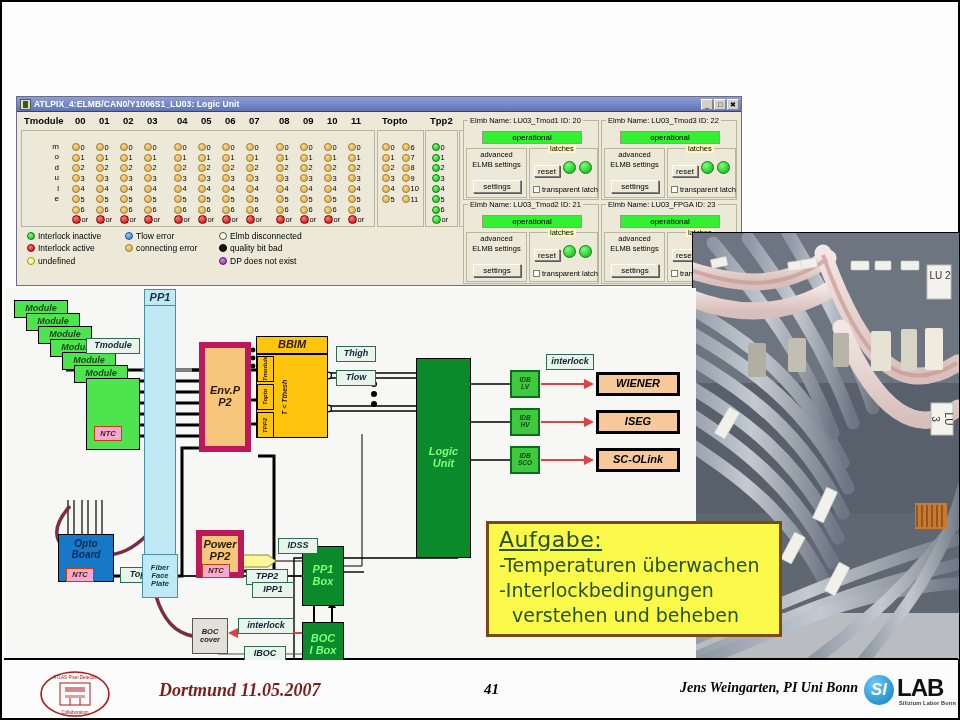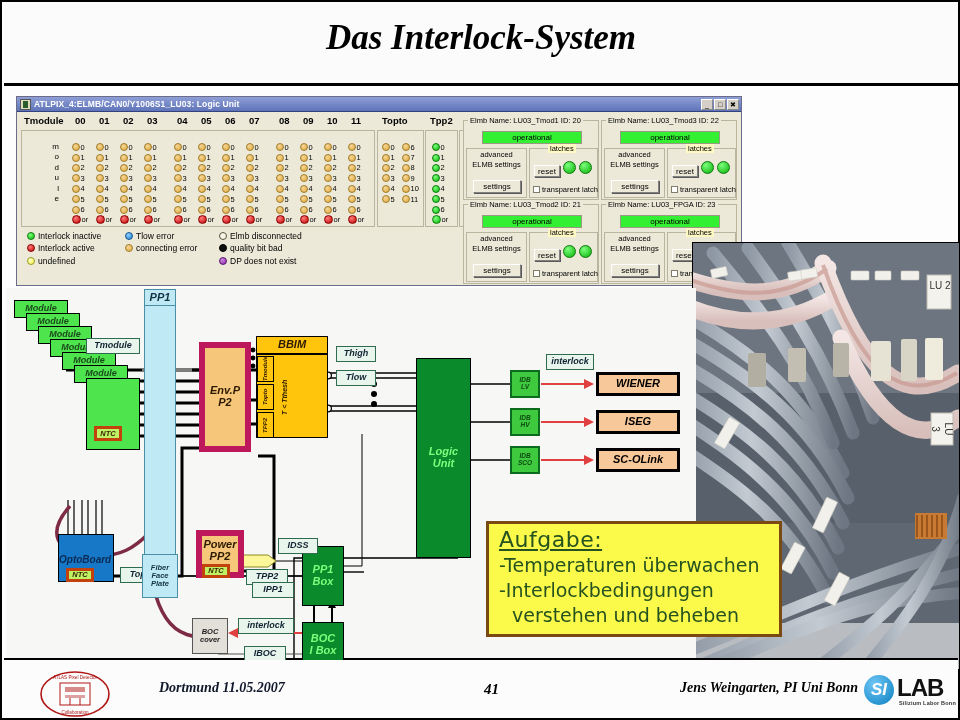--- a/index.html
+++ b/index.html
@@ -108,60 +108,60 @@
   .latch-leds { position:absolute; left:33px; top:12px; display:flex; gap:3px; }
   .led { width:13px; height:13px; border-radius:50%;
          background:radial-gradient(circle at 35% 30%, #7dff7d, #07b007);
          border:1px solid #0a7a0a; }
   .tl-row { position:absolute; left:3px; bottom:3px; display:flex; align-items:center; }
   .cb { width:7px; height:7px; border:1px solid #7d7d6a; background:#fff; margin-right:2px; }
   .tl-txt { font-size:7.5px; color:#000; white-space:nowrap; }
 
   
   #photo { position:absolute; left:690px; top:230px; width:268px; height:428px;
-           overflow:hidden; border:1px solid #000; background:#7d8794;margin-top:10px; }
+           overflow:hidden; border:1px solid #000; background:#7d8794; }
 
   
   #diagram { position:absolute; left:4px; top:286px; width:690px; height:372px;
              background:#f7f7f5; overflow:hidden; }
   #diagram svg { position:absolute; left:0; top:0; }
   .dbox { position:absolute; font-family:"Liberation Sans", sans-serif; font-weight:bold;
           display:flex; align-items:center; justify-content:center; text-align:center;
           line-height:1.05;font-style:italic; }
   .mod { background:#4ee44e; border:1px solid #000; color:#1a4a1a; font-size:9px; }
   .lblbox { background:#e8f5ec; border:1px solid #2f6b4f; color:#123; font-size:9px;
             font-weight:bold; }
   .orangebox { background:#f6c77a; border:6px solid #be185d; color:#2b1a00; font-size:11px; }
   .yellowbox { background:#ffc40c; border:1px solid #000; color:#2b1a00; font-size:11px; }
   .bluebox { background:#1878c8; border:1px solid #000; color:#0b2b55; font-size:10px; }
   .pp1col { background:#bfe9f5; border:1px solid #4a8fa5; color:#134; font-size:11px; }
   .greenbox { background:#0a8a2a; border:1px solid #000; color:#7dff7d; font-size:11px; }
   .greensm { background:#3ec93e; border:2px solid #0d6b1d; color:#0d4a12; font-size:6.5px;
              font-weight:bold; }
-  .ntc { background:#bef264; border:3px solid #c2410c; color:#3a2400; font-size:7.5px; }
+  .ntc { background:#f9a8d4; border:1px solid #c2410c; color:#3a2400; font-size:7.5px; }
   .devbox { background:#f7c89a; border:1px solid #000; color:#000; font-size:11px;
             box-shadow:0 0 0 2px #000 inset; }
   .vlabel { writing-mode:vertical-rl; transform:rotate(180deg); }
   .greybox { background:#e2e0d8; border:1px solid #555; color:#222; font-size:7.5px; }
 
   
   #aufgabe { position:absolute; left:484px; top:519px; width:296px; height:116px;
              background:#fbf94a; border:3px solid #7a4a12;
              padding:3px 8px 0 10px;
              font-family:"DejaVu Sans", sans-serif; color:#25521f; }
   #aufgabe-title { font-size:22px; font-weight:normal; text-decoration:underline;
                    letter-spacing:0.5px; line-height:26px; }
   .auf-line { font-size:19px; line-height:25px; white-space:nowrap; }
   .auf-line.indent { padding-left:13px; }
 
   
   #footer { position:absolute; left:2px; bottom:2px; width:954px; height:58px;
             border-top:2px solid #000; background:#fcfcfc; }
   #footer-date { position:absolute; left:155px; top:20px; font-family:"Liberation Serif", serif;
-                 font-style:italic; font-weight:bold; font-size:14px; color:#0f172a; }
+                 font-style:italic; font-weight:bold; font-size:18px; color:#7f1d1d; }
   #footer-page { position:absolute; left:480px; top:21px; font-family:"Liberation Serif", serif;
                  font-style:italic; font-weight:bold; font-size:15px; color:#000; }
   #footer-author { position:absolute; left:630px; top:20px; font-family:"Liberation Serif", serif;
                    font-style:italic; font-weight:bold; font-size:14px; color:#000;margin-left:46px; }
   #atlas-logo { position:absolute; left:32px; top:10px; width:78px; height:48px; }
   #silab-logo { position:absolute; left:860px; top:13px; width:92px; height:38px; }
   #silab-si { position:absolute; left:0; top:2px; width:30px; height:30px; border-radius:50%;
               background:radial-gradient(circle at 35% 30%, #6fc6f5, #0a7fc0);
               color:#fff; font-weight:bold; font-size:17px; font-style:italic;
               display:flex; align-items:center; justify-content:center;
@@ -169,23 +169,20 @@
   #silab-lab { position:absolute; left:33px; top:1px; font-weight:bold; font-size:24px;
                color:#111; font-family:"Liberation Sans", sans-serif; letter-spacing:-1px; }
   #silab-sub { position:absolute; left:35px; top:27px; font-size:5.5px; color:#333;
                font-weight:bold; letter-spacing:0.2px; }
 </style>
 </head>
 <body>
 
 <div id="slide">
 
-  <div id="titlebar-zone">
-    <div id="slide-title">Das Interlock-System</div>
-  </div>
 
   <div id="app-window">
     <div id="win-titlebar">
       <div id="win-icon"></div>
       <div id="win-title-text">ATLPIX_4:ELMB/CAN0/Y1006S1_LU03: Logic Unit</div>
       <div id="win-buttons">
         <div class="win-btn">_</div>
         <div class="win-btn">□</div>
         <div class="win-btn">✖</div>
       </div>
@@ -1166,21 +1163,21 @@
     <div class="dbox yellowbox vlabel" style="left:251px;top:68px;width:17px;height:26px;font-size:6px;z-index:2;">Tmodule</div>
     <div class="dbox yellowbox vlabel" style="left:251px;top:96px;width:17px;height:26px;font-size:6px;z-index:2;">Topto</div>
     <div class="dbox yellowbox vlabel" style="left:251px;top:124px;width:17px;height:26px;font-size:6px;z-index:2;">TPP2</div>
     <div class="dbox yellowbox vlabel" style="left:270px;top:68px;width:17px;height:82px;font-size:7px;z-index:2;border:none;background:transparent;">T &lt; Tthesh</div>
 
     <div class="dbox lblbox" style="left:330px;top:58px;width:40px;height:16px;">Thigh</div>
     <div class="dbox lblbox" style="left:330px;top:82px;width:40px;height:16px;">Tlow</div>
 
     <div class="dbox greenbox" style="left:410px;top:70px;width:55px;height:200px;">Logic Unit</div>
 
-    <div class="dbox bluebox" style="left:52px;top:246px;width:56px;height:48px;flex-direction:row;justify-content:flex-start;padding-top:4px;z-index:2;">
+    <div class="dbox bluebox" style="left:52px;top:246px;width:56px;height:48px;flex-direction:column;justify-content:flex-start;padding-top:4px;z-index:2;">
       <span>Opto</span>
       <span>Board</span>
     </div>
     <div class="dbox ntc" style="left:60px;top:280px;width:28px;height:14px;z-index:3;">NTC</div>
     <div class="dbox lblbox" style="left:114px;top:279px;width:44px;height:16px;z-index:3;">Topto</div>
 
     <div class="dbox orangebox" style="left:190px;top:242px;width:48px;height:48px;flex-direction:column;justify-content:flex-start;padding-top:3px;z-index:2;">
       <span>Power</span>
       <span>PP2</span>
     </div>

